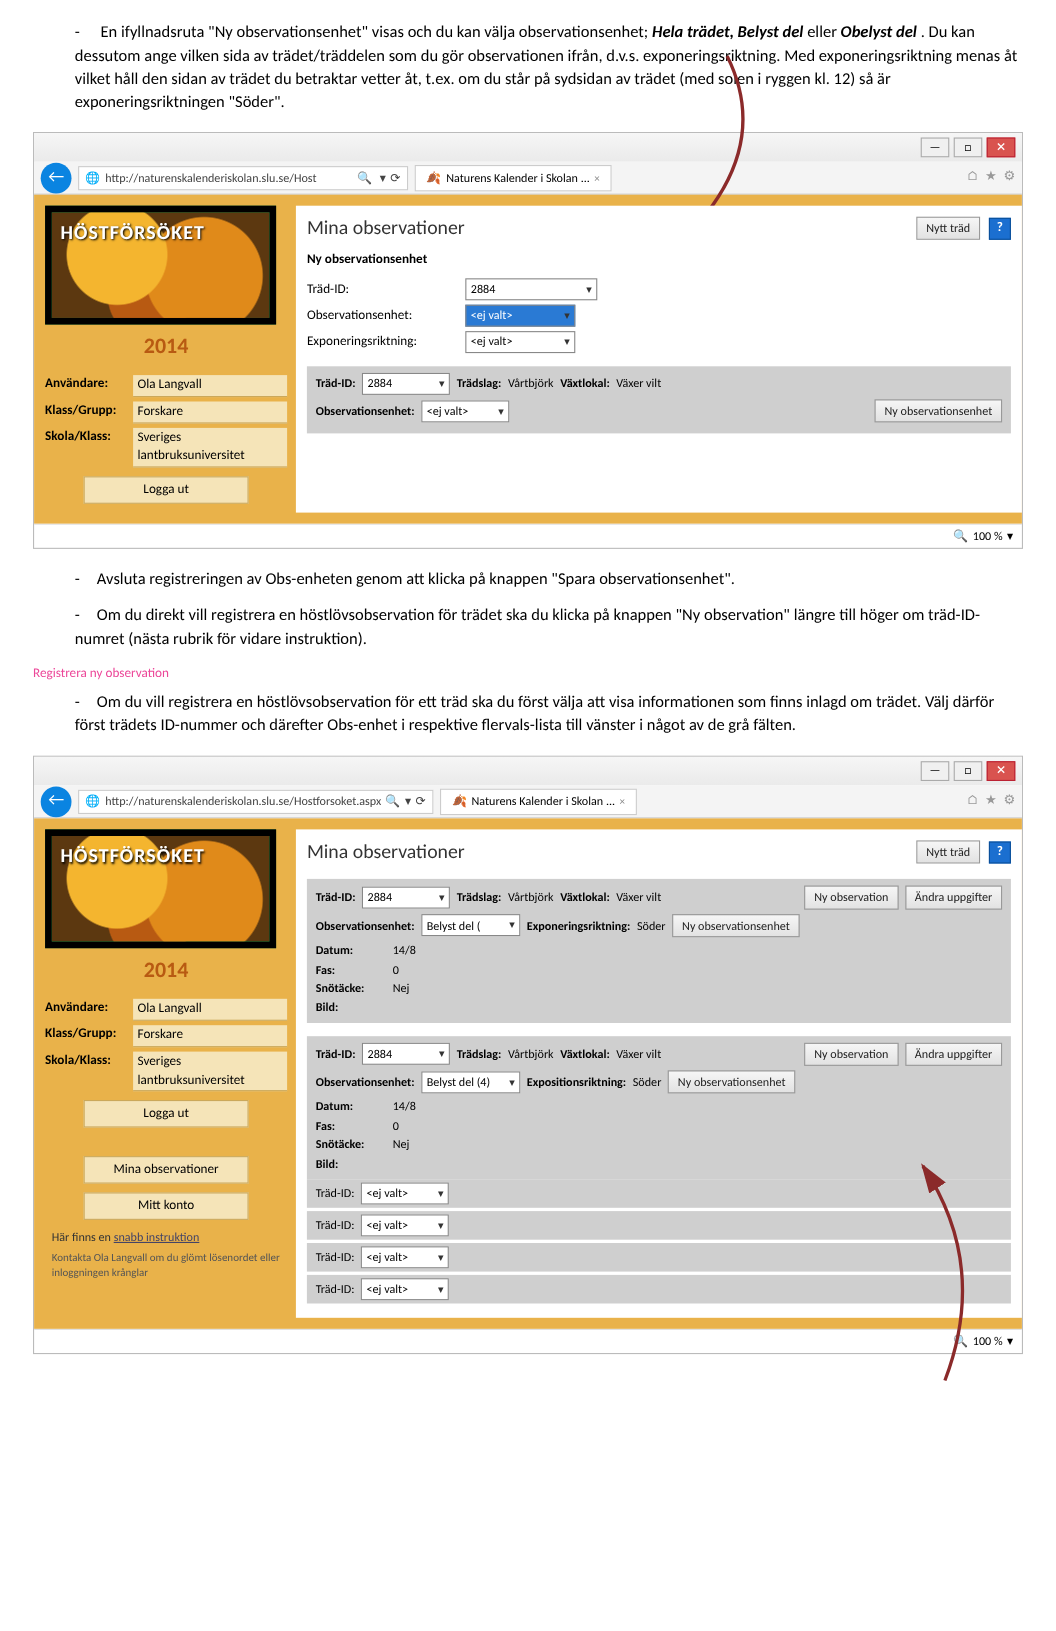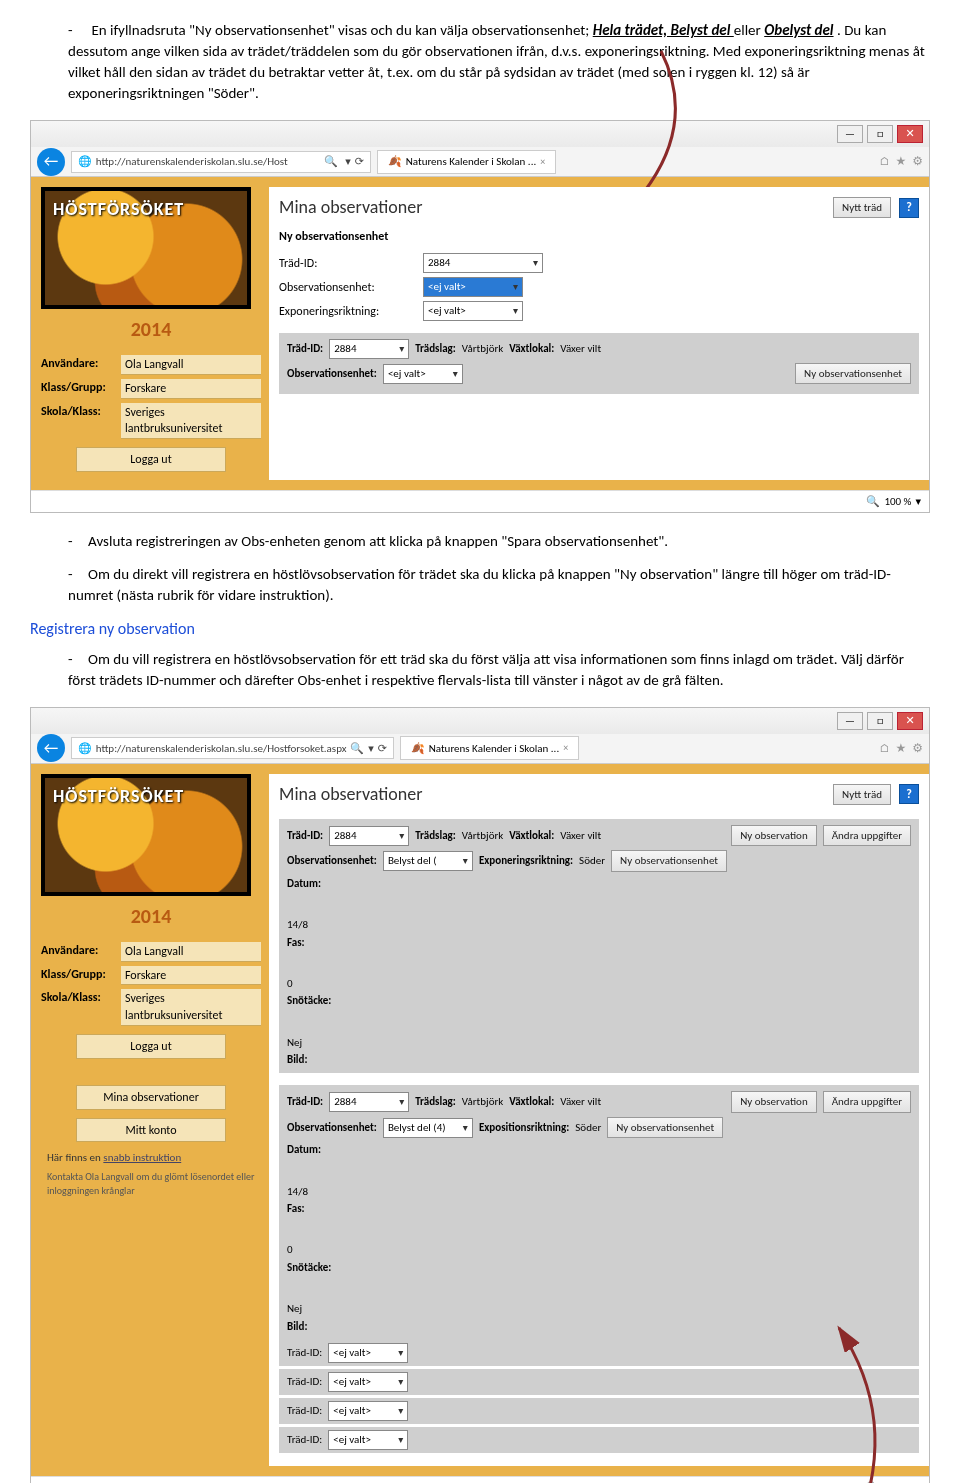--- a/index.html
+++ b/index.html
@@ -1,38 +1,38 @@
 <!DOCTYPE html>
 <html><head>
 <meta charset="utf-8">
 <style>
   * { box-sizing: border-box; margin: 0; padding: 0; }
   body { font-family: Calibri, Arial, sans-serif; background: #fff; color: #000; width: 960px; padding: 20px 30px; font-size: 15px; line-height: 1.4; }
   .doc-text { margin-bottom: 12px; }
   .dash { display: inline-block; width: 20px; }
   .indent { padding-left: 38px; }
-  em.italic { font-style: italic; font-weight: bold; text-decoration: underline; }
-  .heading { color: #1d4ed8; font-size: 16px; font-weight: normal; margin-top: 2px; margin-bottom: 8px; }
+  em.italic { font-style: italic; font-weight: bold; }
+  .heading { color: #ec4899; font-size: 12px; font-weight: normal; margin-top: 2px; margin-bottom: 8px; }
   
   
   .browser-frame { border: 1px solid #bbb; margin: 16px 0 18px 0; background: #fff; width: 900px; position: relative; }
   .title-row { height: 26px; background: linear-gradient(#f6f6f6,#eaeaea); display:flex; justify-content:flex-end; align-items:center; padding:0 6px; gap:4px;}
   .win-btn { width:26px; height:18px; border:1px solid #aaa; background:#f0f0f0; display:flex; align-items:center; justify-content:center; font-size:11px;}
   .win-btn.close{ background:#d9534f; color:#fff; border-color:#b23; }
   .addr-row { height:30px; background:#f4f4f4; border-bottom:1px solid #ccc; display:flex; align-items:center; padding:0 6px; gap:6px; }
   .back-btn { width:28px; height:28px; border-radius:50%; background:#0a84e1; color:#fff; display:flex; align-items:center; justify-content:center; font-size:16px;}
   .addr-bar { flex:0 0 300px; height:22px; border:1px solid #ccc; background:#fff; display:flex; align-items:center; padding:0 6px; font-size:11px; color:#444; gap:4px;}
   .tab { border:1px solid #ccc; background:#fff; height:24px; padding:0 10px; font-size:11px; display:flex; align-items:center; gap:4px;}
   .tab .x { color:#888; font-size:10px;}
   .small-icons { margin-left:auto; display:flex; gap:6px; font-size:12px; color:#999;}
   
   .page-body { background:#fff; display:flex; }
   .orange-wrap { background:#E9B24A; padding:10px 0 10px 10px; width:100%; display:flex; }
   .left-col { width:220px; flex-shrink:0; font-size:12px; }
-  .logo-img { width:210px; height:122px; position:relative; background:#15803d; border:4px solid #000000; overflow:hidden;}
+  .logo-img { width:210px; height:108px; position:relative; background:#15803d; border:6px solid #000000; overflow:hidden;}
   .logo-img .leaves { position:absolute; inset:0; background:radial-gradient(circle at 30% 40%, #f4b52f 0 30%, transparent 31%), radial-gradient(circle at 70% 60%, #e08a1a 0 35%, transparent 36%), radial-gradient(circle at 45% 80%, #b85a12 0 28%, transparent 29%), #5c3810;}
   .logo-text { position:absolute; top:6px; left:8px; color:#fff; font-weight:bold; font-size:18px; letter-spacing:1px; text-shadow:1px 1px 2px #000;}
   .year { text-align:center; color:#b85a12; font-weight:bold; font-size:20px; margin:6px 0 12px 0;}
   .info-row { display:flex; margin-bottom:4px; }
   .info-label { width:80px; font-weight:bold; }
   .info-val { flex:1; background:#f5e4b8; border-bottom:1px solid #cba85a; padding:1px 4px;}
   .side-btn { display:block; width:150px; margin:8px auto; background:#f5e4b8; border:1px solid #cba85a; text-align:center; font-size:12px; padding:3px 18px;}
   .side-link { font-size:11px; text-align:left; padding:0 6px; color:#333; margin-top:4px;}
   .side-link a{ color:#446; text-decoration:underline;}
   
@@ -51,21 +51,21 @@
   .btn-row { margin-top:8px; display:flex; gap:8px;}
   
   .gray-block { background:#cfcfcf; margin-top:12px; padding:6px 8px; font-size:11px;}
   .gray-block .row{ display:flex; align-items:center; gap:6px; margin-bottom:4px; flex-wrap:wrap;}
   .gray-block .lbl{ font-weight:bold;}
   
   .gray-stack .line{ background:#cfcfcf; padding:3px 8px; margin-bottom:3px; font-size:11px; display:flex; align-items:center; gap:6px;}
   
   .footer-row { display:flex; justify-content:flex-end; align-items:center; padding:3px 8px; font-size:11px; border-top:1px solid #ddd; gap:4px;}
   
-  .small-row { font-size:11px; display:flex; gap:26px; margin-top:2px;flex-direction:column;}
+  .small-row { font-size:11px; display:flex; gap:10px; margin-top:2px;}
   .small-row .k{ font-weight:bold; width:60px;}
   
   
   .arrow-svg { position:absolute; pointer-events:none; }
 </style>
 </head>
 <body>
 
 <div class="doc-text indent">
   <span class="dash">-</span>

